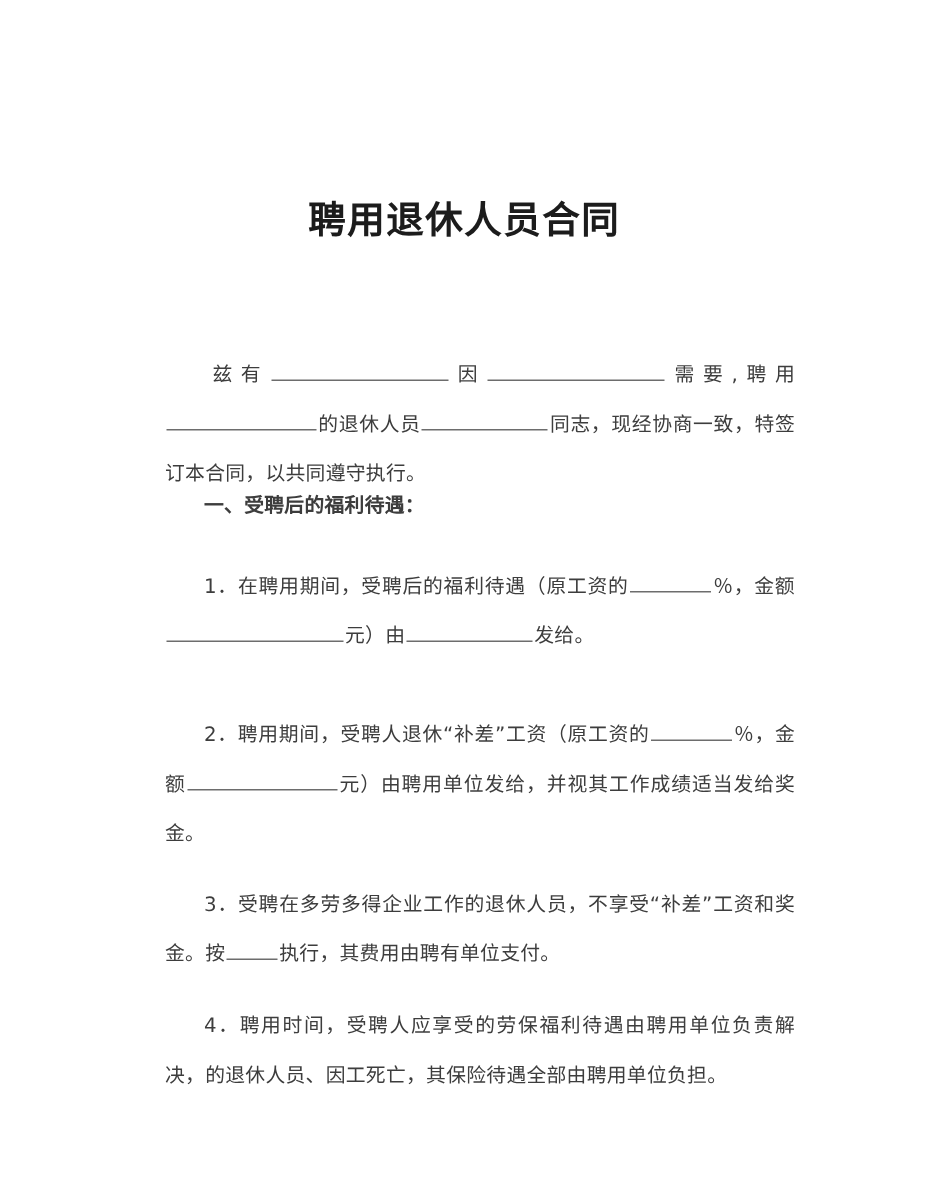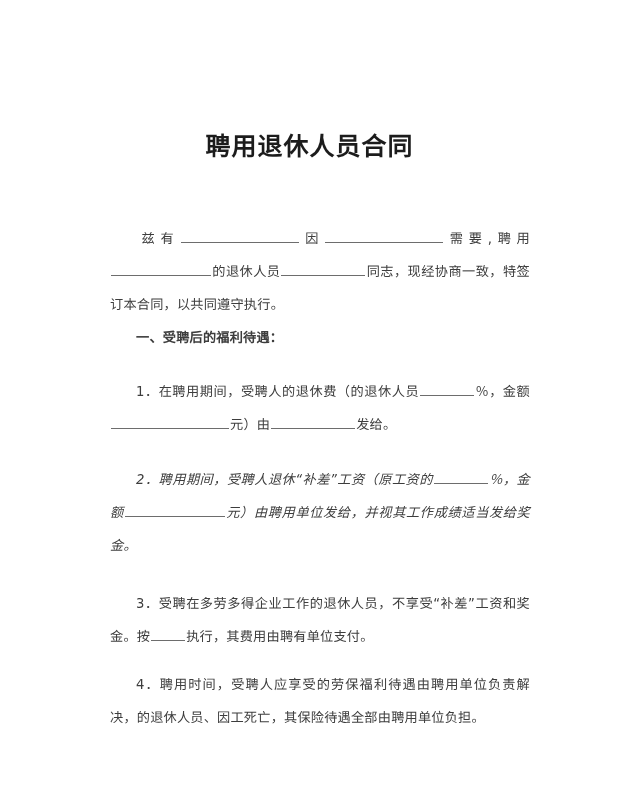--- a/index.html
+++ b/index.html
@@ -70,24 +70,24 @@
     vertical-align: baseline;
     height: 14px;
     margin: 0 1px;
   }
   .blank.w-xxs { width: 34px; }
   .blank.w-xs  { width: 54px; }
   .blank.w-md  { width: 84px; }
   .blank.w-lg  { width: 100px; }
   .blank.w-xl  { width: 118px; }
 
-  .p-preamble { top: 209px; }
+  .p-preamble { top: 221px; }
   .p-section-1 { top: 308px; font-weight: bold; }
   .p-item-1 { top: 362px; }
-  .p-item-2 { top: 450px; font-style: italic; }
+  .p-item-2 { top: 461px; }
   .p-item-3 { top: 574px; }
   .p-item-4 { top: 655px; }
 
   .section-heading {
     font-size: 13.2px;
   }
 </style>
 </head>
 <body>
 
@@ -98,21 +98,21 @@
 
     <p class="para p-preamble">
       <span class="indent"></span><span>兹有</span><span class="blank w-xl"></span><span>因</span><span class="blank w-xl"></span><span>需要,聘用</span><span class="blank w-lg"></span><span>的退休人员</span><span class="blank w-md"></span><span>同志，现经协商一致，特签订本合同，以共同遵守执行。</span>
     </p>
 
     <p class="para p-section-1 section-heading">
       <span class="indent"></span><span>一、受聘后的福利待遇：</span>
     </p>
 
     <p class="para p-item-1">
-      <span class="indent"></span><span>1．</span><span>在聘用期间，受聘人的退休费（的退休人员</span><span class="blank w-xs"></span><span>％，金额</span><span class="blank w-xl"></span><span>元）由</span><span class="blank w-md"></span><span>发给。</span>
+      <span class="indent"></span><span>1．</span><span>在聘用期间，受聘后的福利待遇（原工资的</span><span class="blank w-xs"></span><span>％，金额</span><span class="blank w-xl"></span><span>元）由</span><span class="blank w-md"></span><span>发给。</span>
     </p>
 
     <p class="para p-item-2">
       <span class="indent"></span><span>2．</span><span>聘用期间，受聘人退休“补差”工资（原工资的</span><span class="blank w-xs"></span><span>％，金额</span><span class="blank w-lg"></span><span>元）由聘用单位发给，并视其工作成绩适当发给奖金。</span>
     </p>
 
     <p class="para p-item-3">
       <span class="indent"></span><span>3．</span><span>受聘在多劳多得企业工作的退休人员，不享受“补差”工资和奖金。按</span><span class="blank w-xxs"></span><span>执行，其费用由聘有单位支付。</span>
     </p>
 

